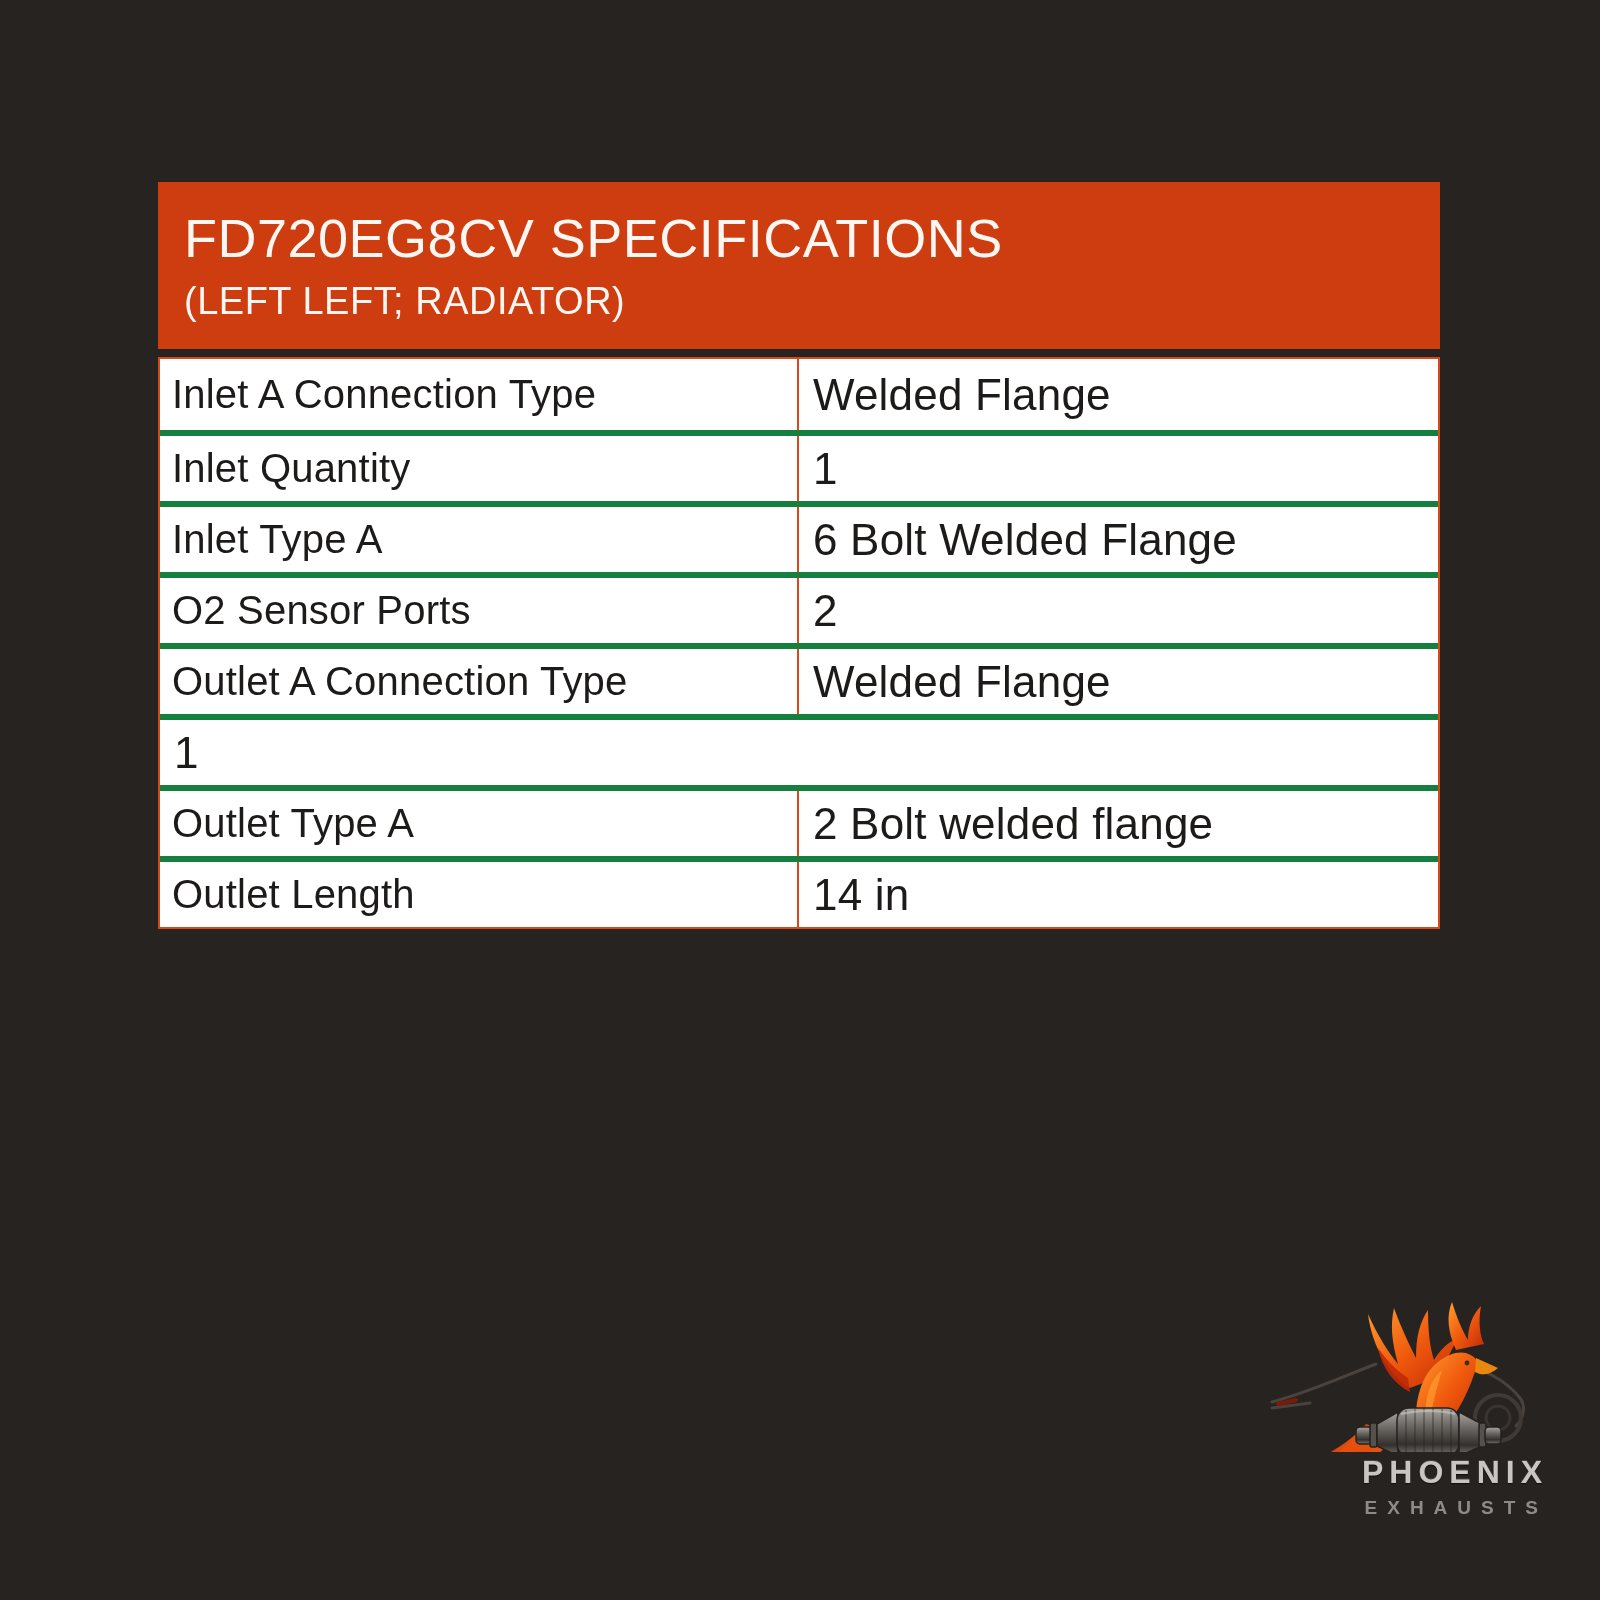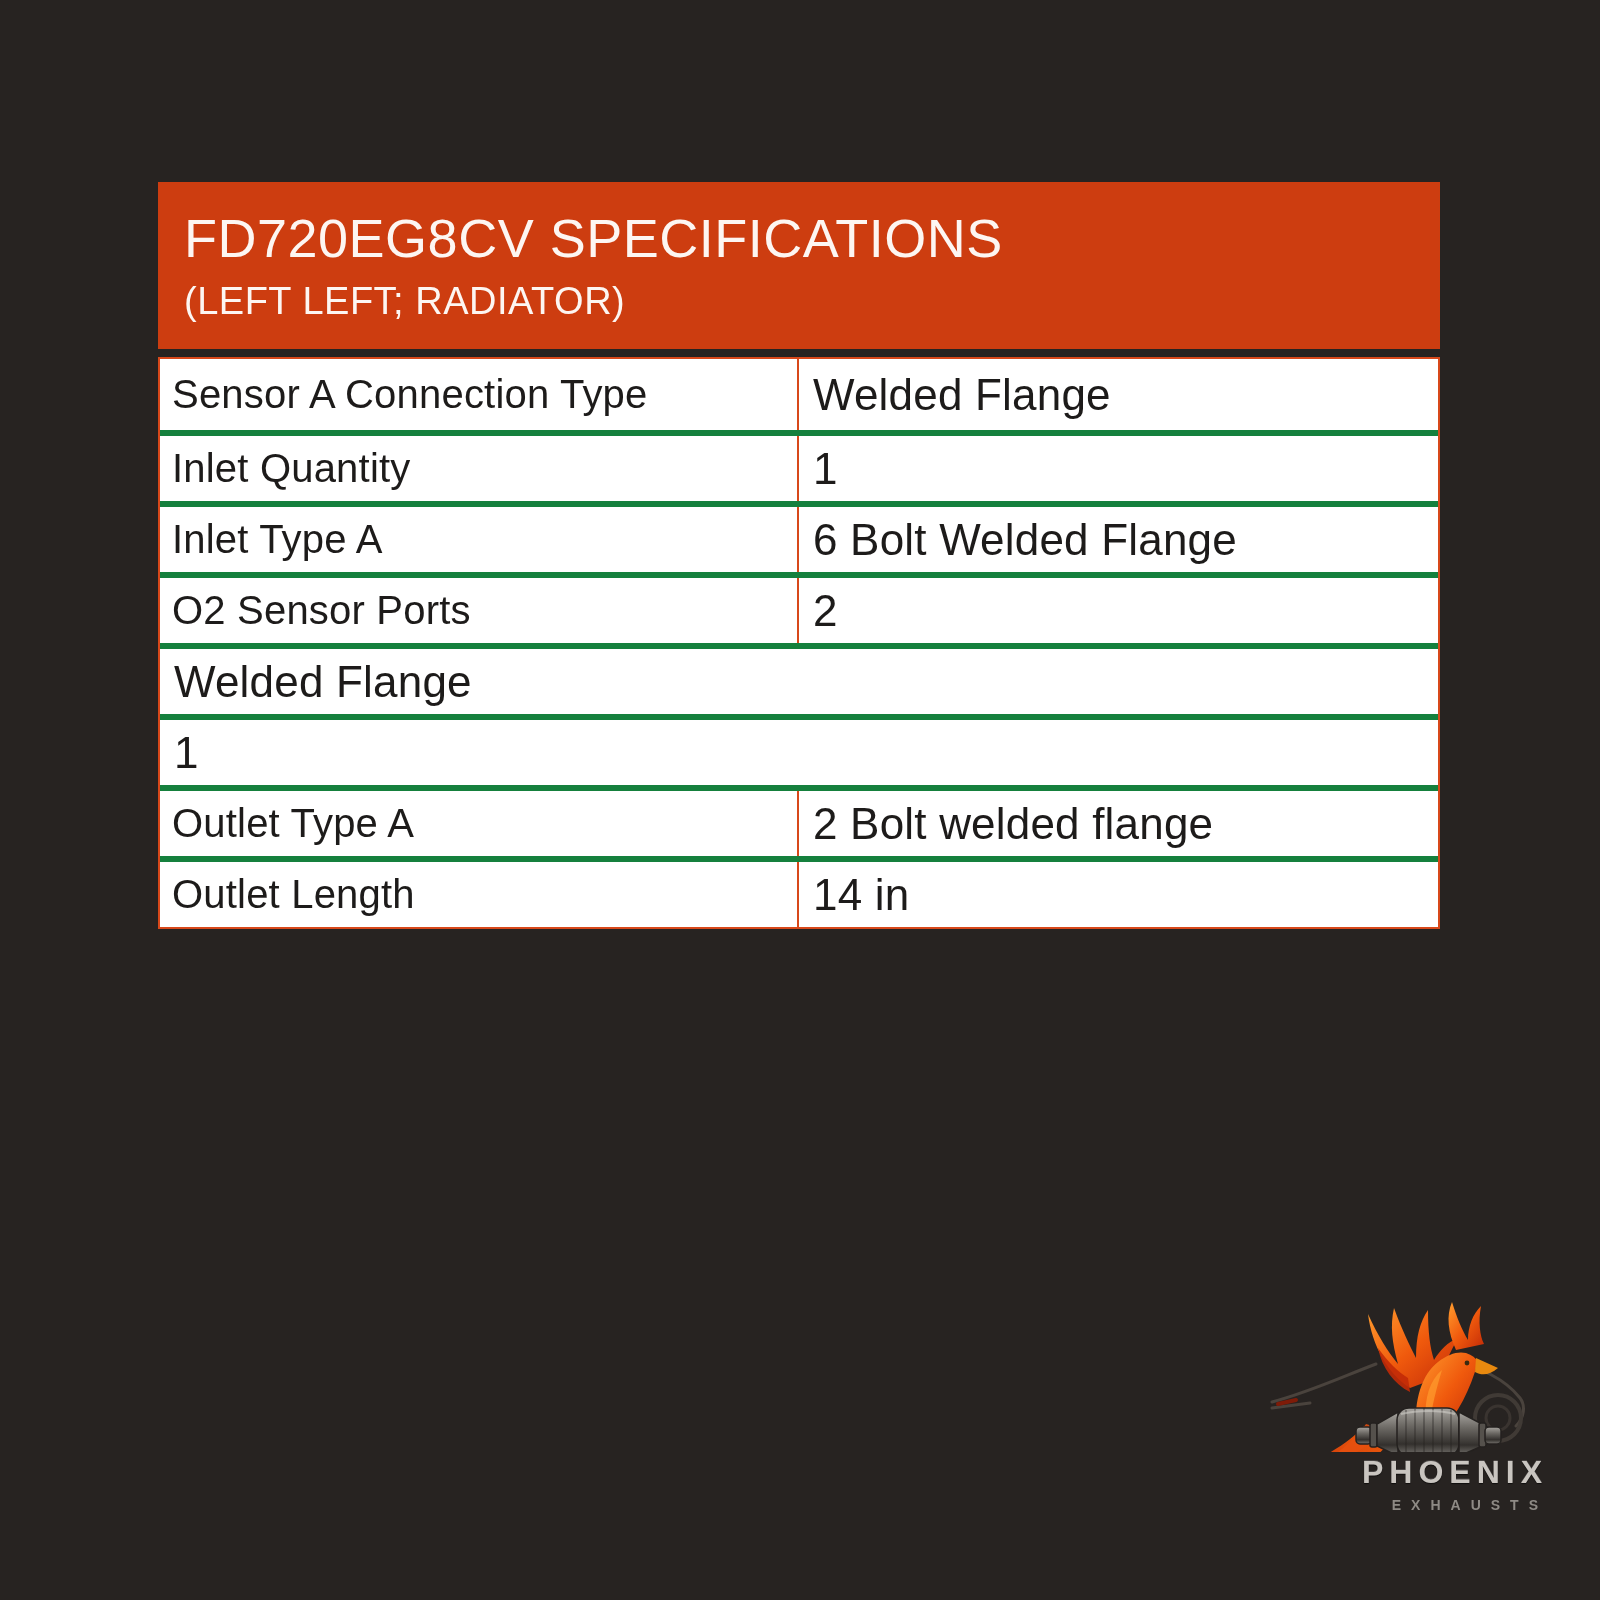--- a/index.html
+++ b/index.html
@@ -83,54 +83,55 @@
     font-size:32px;
     font-weight:700;
     letter-spacing:6px;
     padding-left:6px; 
     color:#C9C5C0;
     text-shadow:0 1px 1px rgba(0,0,0,0.6), 0 -1px 0 rgba(255,255,255,0.15);
     white-space:nowrap;
   }
   .brand-tagline {
     margin-top:6px;
-    font-size:14px;
+    font-size:19px;
     font-weight:700;
     letter-spacing:10px;
     padding-left:10px;
     color:#8E8A85;
     white-space:nowrap;
   }
 </style>
 </head>
 <body>
 
 <div class="spec-header">
   <div class="spec-title">FD720EG8CV SPECIFICATIONS</div>
   <div class="spec-subtitle">(LEFT LEFT; RADIATOR)</div>
 </div>
 
 <div class="spec-table">
   <div class="spec-row">
-    <div class="spec-cell-label">Sensor A Connection Type</div>
+    <div class="spec-cell-label">Inlet A Connection Type</div>
     <div class="spec-cell-value">Welded Flange</div>
   </div>
   <div class="spec-row">
     <div class="spec-cell-label">Inlet Quantity</div>
     <div class="spec-cell-value">1</div>
   </div>
   <div class="spec-row">
     <div class="spec-cell-label">Inlet Type A</div>
     <div class="spec-cell-value">6 Bolt Welded Flange</div>
   </div>
   <div class="spec-row">
     <div class="spec-cell-label">O2 Sensor Ports</div>
     <div class="spec-cell-value">2</div>
   </div>
   <div class="spec-row">
+    <div class="spec-cell-label">Outlet A Connection Type</div>
     <div class="spec-cell-value">Welded Flange</div>
   </div>
   <div class="spec-row">
     <div class="spec-cell-value">1</div>
   </div>
   <div class="spec-row">
     <div class="spec-cell-label">Outlet Type A</div>
     <div class="spec-cell-value">2 Bolt welded flange</div>
   </div>
   <div class="spec-row">

